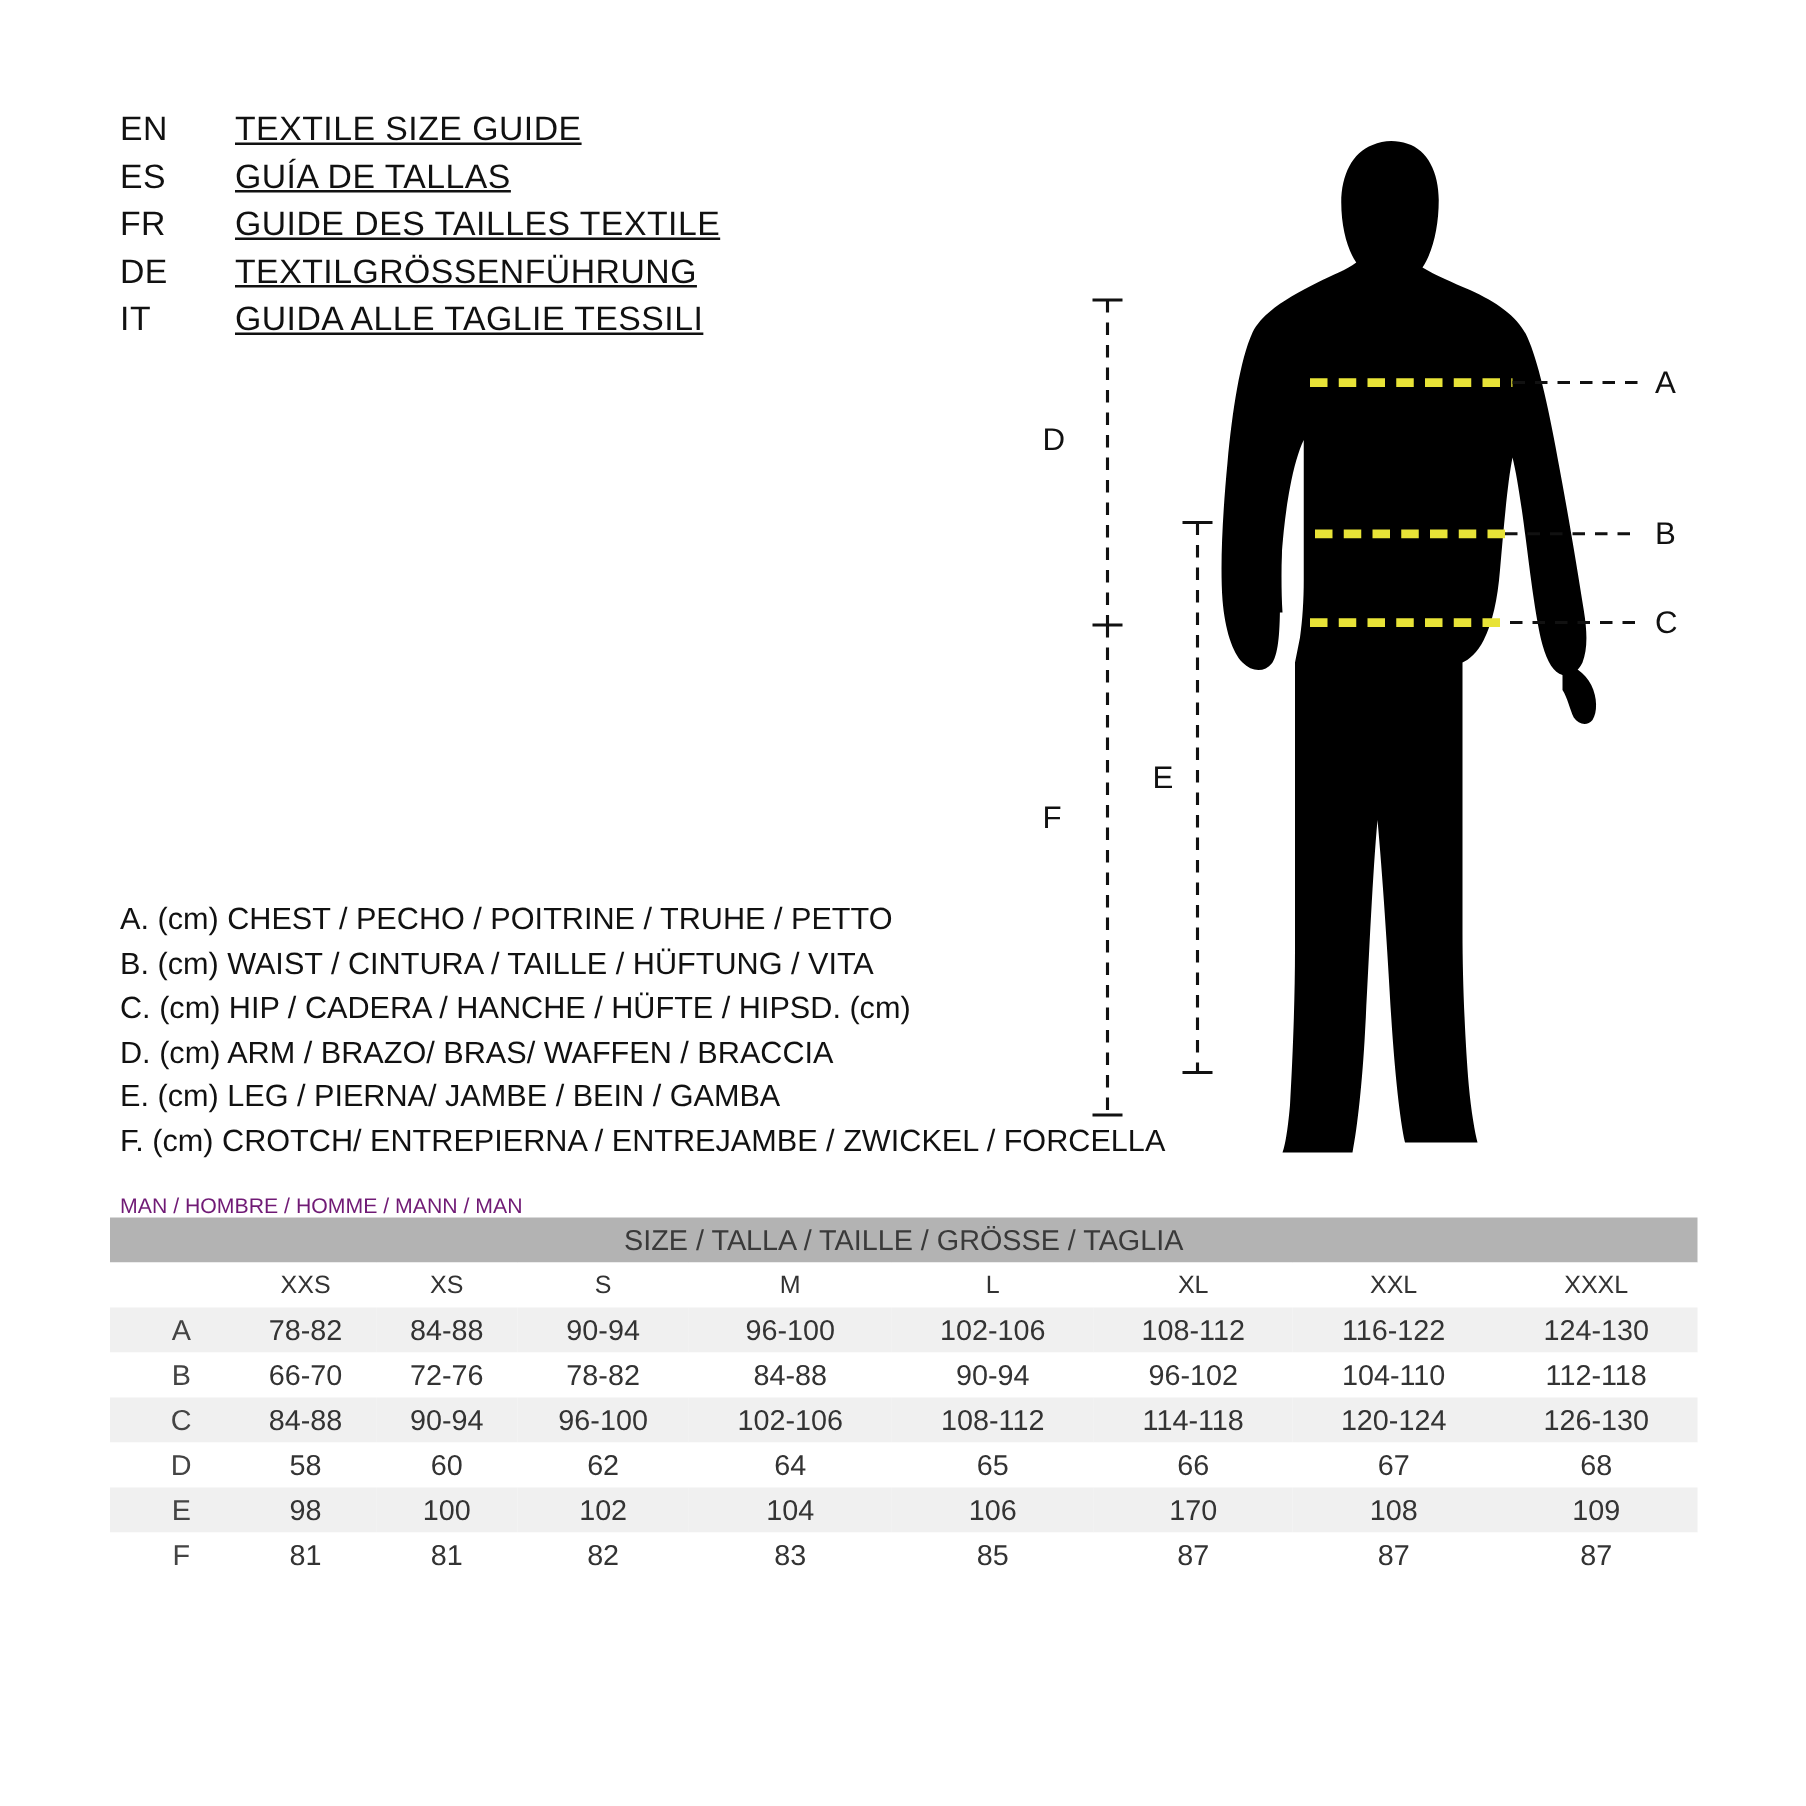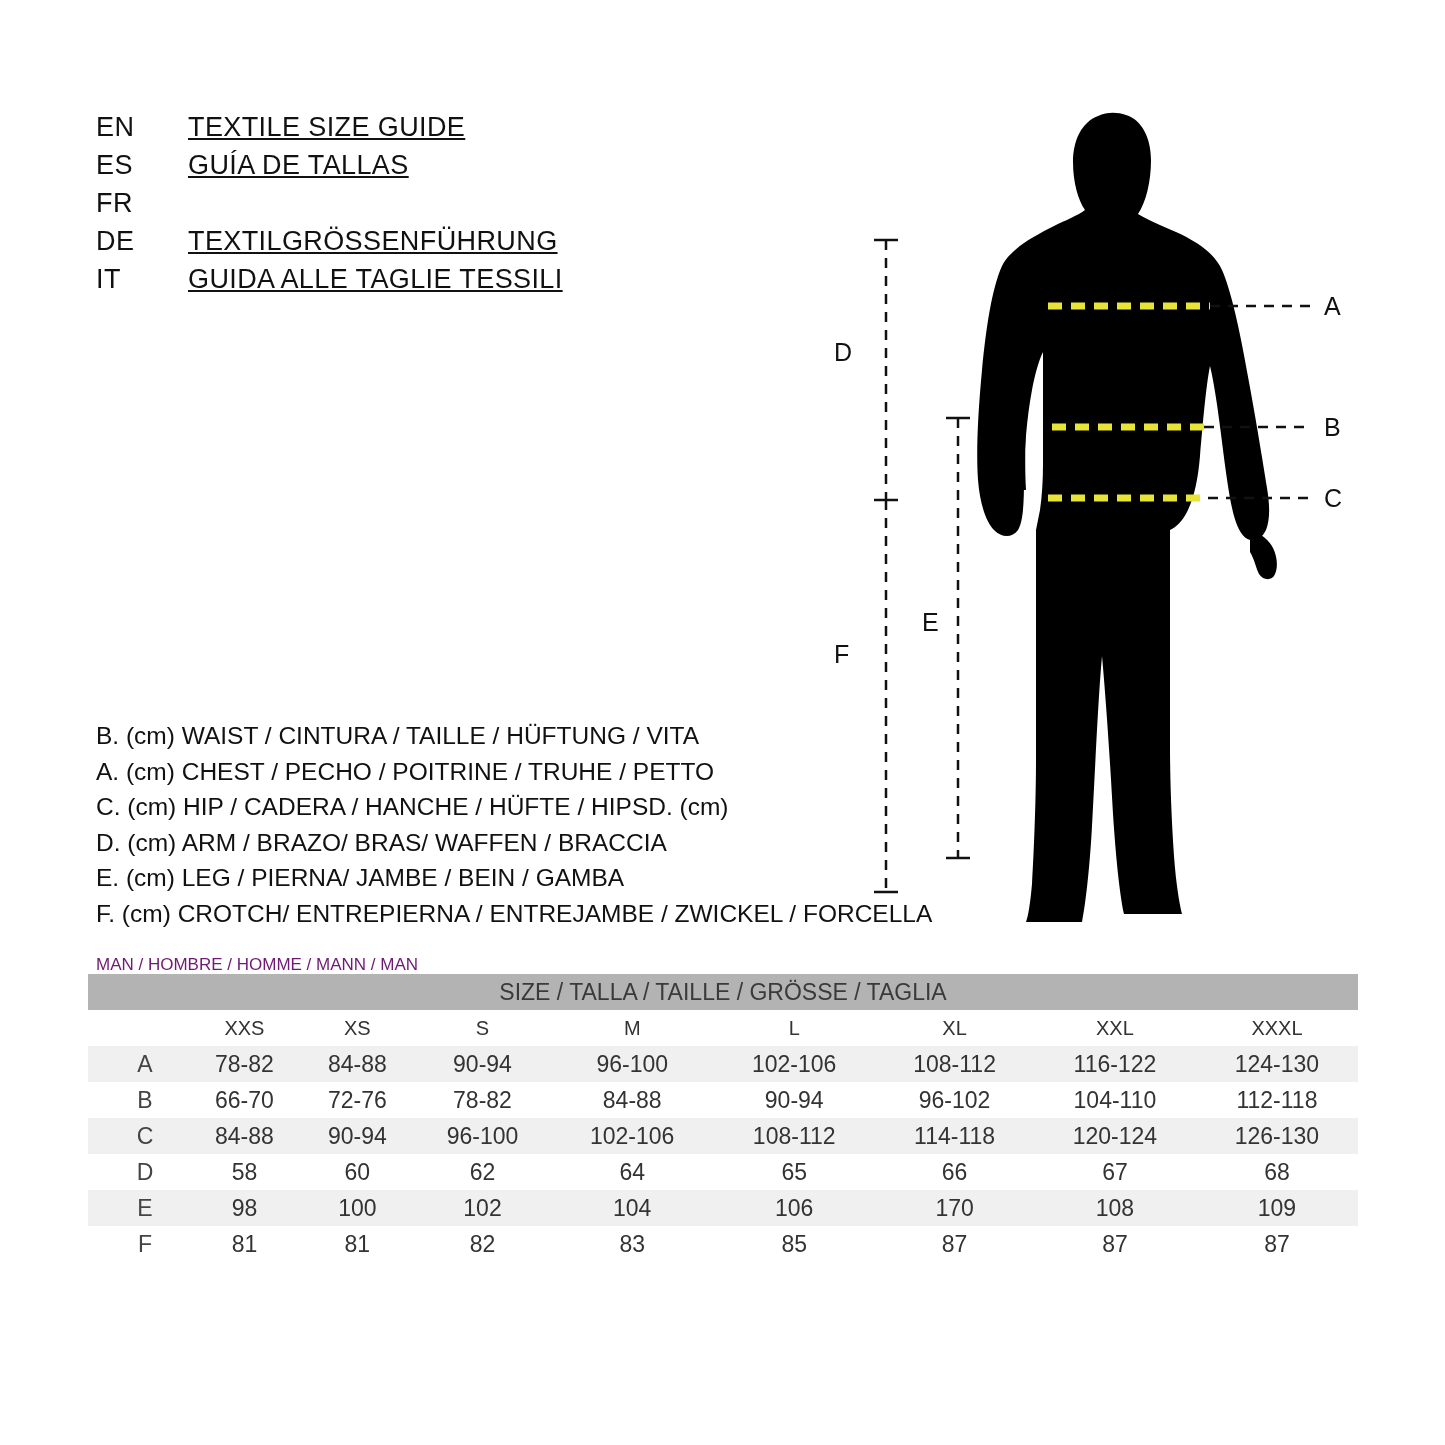--- a/index.html
+++ b/index.html
@@ -27,21 +27,20 @@
     display: flex;
     align-items: baseline;
     height: 38px;
     font-size: 27px;
     letter-spacing: 0.4px;
     color: #111111;
   }
   .title-lang {
     width: 92px;
     flex: 0 0 92px;
-    margin-top: 24px;
   }
   .title-text {
     white-space: nowrap;
     text-decoration: underline;
   }
 
   
   .legend {
     position: absolute;
     left: 96px;
@@ -135,34 +134,35 @@
   <div class="title-row">
     <span class="title-lang">EN</span>
     <span class="title-text">TEXTILE SIZE GUIDE</span>
   </div>
   <div class="title-row">
     <span class="title-lang">ES</span>
     <span class="title-text">GUÍA DE TALLAS</span>
   </div>
   <div class="title-row">
     <span class="title-lang">FR</span>
+    <span class="title-text">GUIDE DES TAILLES TEXTILE</span>
   </div>
   <div class="title-row">
     <span class="title-lang">DE</span>
     <span class="title-text">TEXTILGRÖSSENFÜHRUNG</span>
   </div>
   <div class="title-row">
     <span class="title-lang">IT</span>
     <span class="title-text">GUIDA ALLE TAGLIE TESSILI</span>
   </div>
 </div>
 
 <div class="legend">
+  <div class="legend-row">A. (cm) CHEST / PECHO / POITRINE / TRUHE / PETTO</div>
   <div class="legend-row">B. (cm) WAIST / CINTURA / TAILLE / HÜFTUNG / VITA</div>
-  <div class="legend-row">A. (cm) CHEST / PECHO / POITRINE / TRUHE / PETTO</div>
   <div class="legend-row">C. (cm) HIP / CADERA / HANCHE / HÜFTE / HIPSD. (cm)</div>
   <div class="legend-row">D. (cm) ARM / BRAZO/ BRAS/ WAFFEN / BRACCIA</div>
   <div class="legend-row">E. (cm) LEG / PIERNA/ JAMBE / BEIN / GAMBA</div>
   <div class="legend-row">F. (cm) CROTCH/ ENTREPIERNA / ENTREJAMBE / ZWICKEL / FORCELLA</div>
 </div>
 <div class="legend-note">MAN / HOMBRE / HOMME / MANN / MAN</div>
 
 <div class="figure">
   <svg class="silhouette" width="560" height="890" viewBox="0 0 560 890">
 

